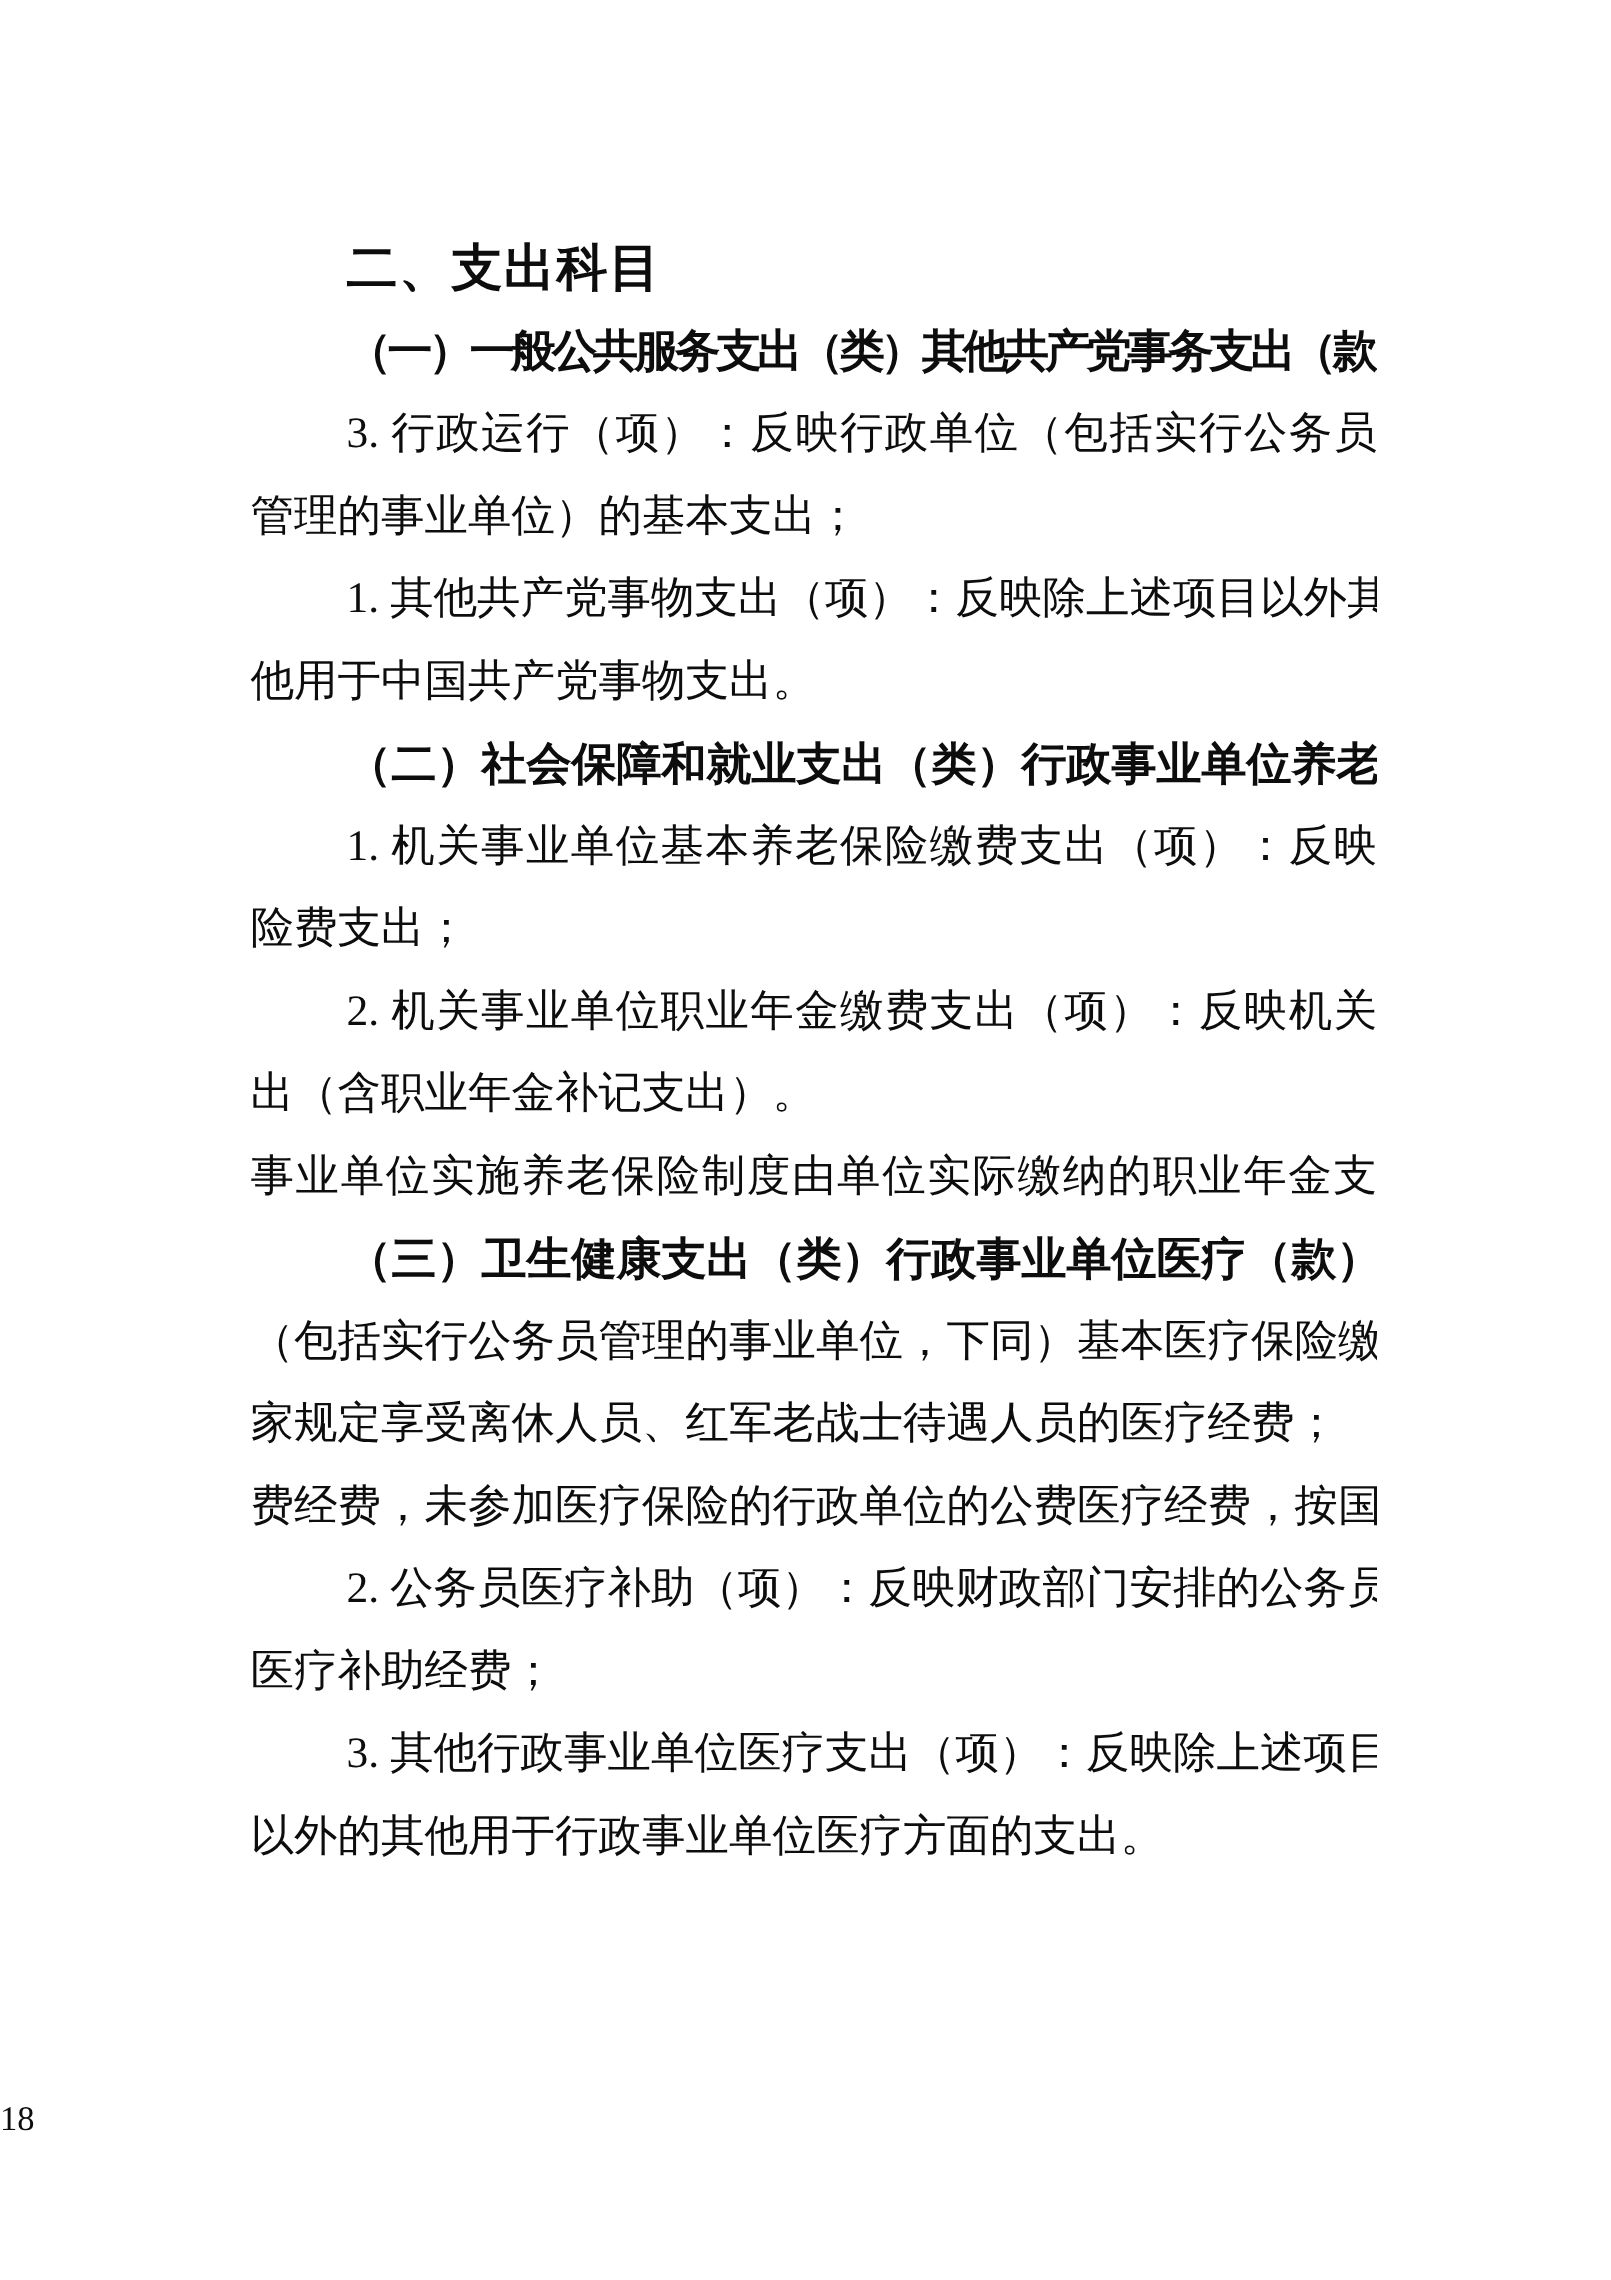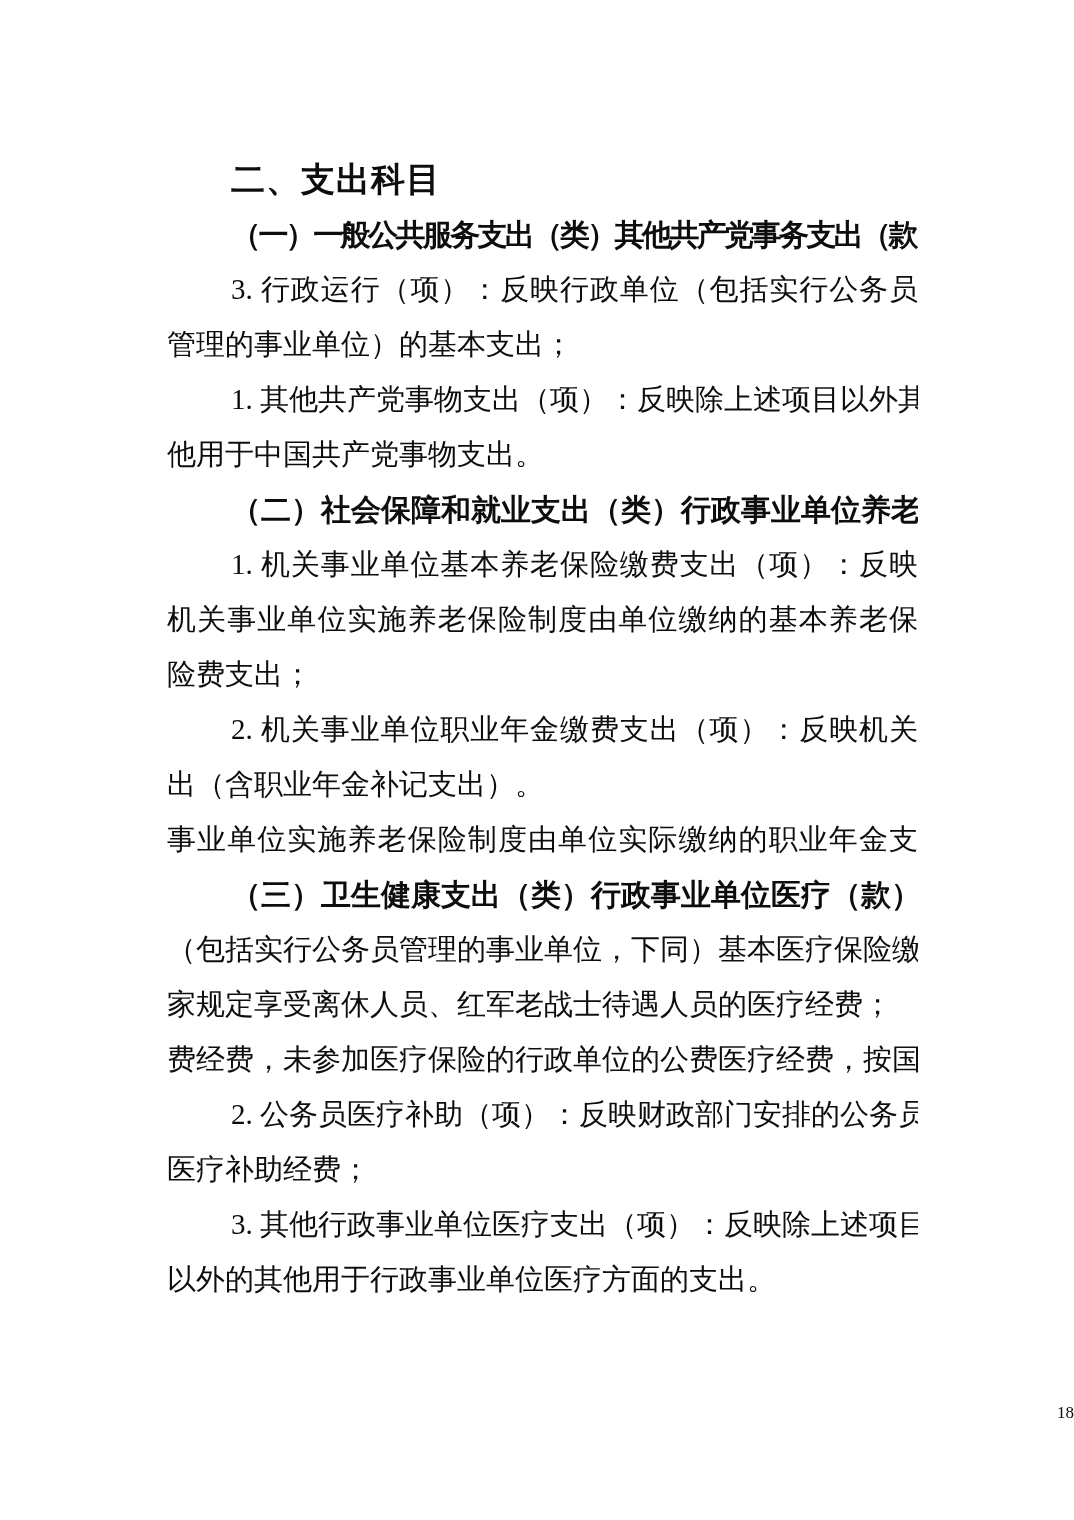--- a/index.html
+++ b/index.html
@@ -56,39 +56,38 @@
   .line.h2.tight {
     letter-spacing: -2.6px;
   }
   .page-number {
     position: absolute;
     top: 1396px;
     left: 0;
     width: 1074px;
     height: 34px;
     line-height: 34px;
-    text-align: right;
-    font-size: 17px;
+    text-align: left;
+    font-size: 23px;
     color: #0d0d0d;
   }
 </style>
 </head>
 <body>
 
 <div class="page">
   <div class="doc">
       <div class="line h1 indent">二、支出科目</div>
       <div class="line h2 tight fill indent">（一）一般公共服务支出（类）其他共产党事务支出（款）</div>
       <div class="line  fill indent">3. 行政运行（项）：反映行政单位（包括实行公务员</div>
       <div class="line ">管理的事业单位）的基本支出；</div>
       <div class="line  fill indent">1. 其他共产党事物支出（项）：反映除上述项目以外其</div>
       <div class="line ">他用于中国共产党事物支出。</div>
       <div class="line h2 fill indent">（二）社会保障和就业支出（类）行政事业单位养老支</div>
       <div class="line  fill indent">1. 机关事业单位基本养老保险缴费支出（项）：反映</div>
-      <div class="line  fill">机关事业单位实施养老保险制度由单位缴纳的基本养老保</div>
       <div class="line ">险费支出；</div>
       <div class="line  fill indent">2. 机关事业单位职业年金缴费支出（项）：反映机关</div>
       <div class="line ">出（含职业年金补记支出）。</div>
       <div class="line  fill">事业单位实施养老保险制度由单位实际缴纳的职业年金支</div>
       <div class="line h2 fill indent">（三）卫生健康支出（类）行政事业单位医疗（款）</div>
       <div class="line  fill">（包括实行公务员管理的事业单位，下同）基本医疗保险缴</div>
       <div class="line ">家规定享受离休人员、红军老战士待遇人员的医疗经费；</div>
       <div class="line  fill">费经费，未参加医疗保险的行政单位的公费医疗经费，按国</div>
       <div class="line  fill indent">2. 公务员医疗补助（项）：反映财政部门安排的公务员</div>
       <div class="line ">医疗补助经费；</div>

